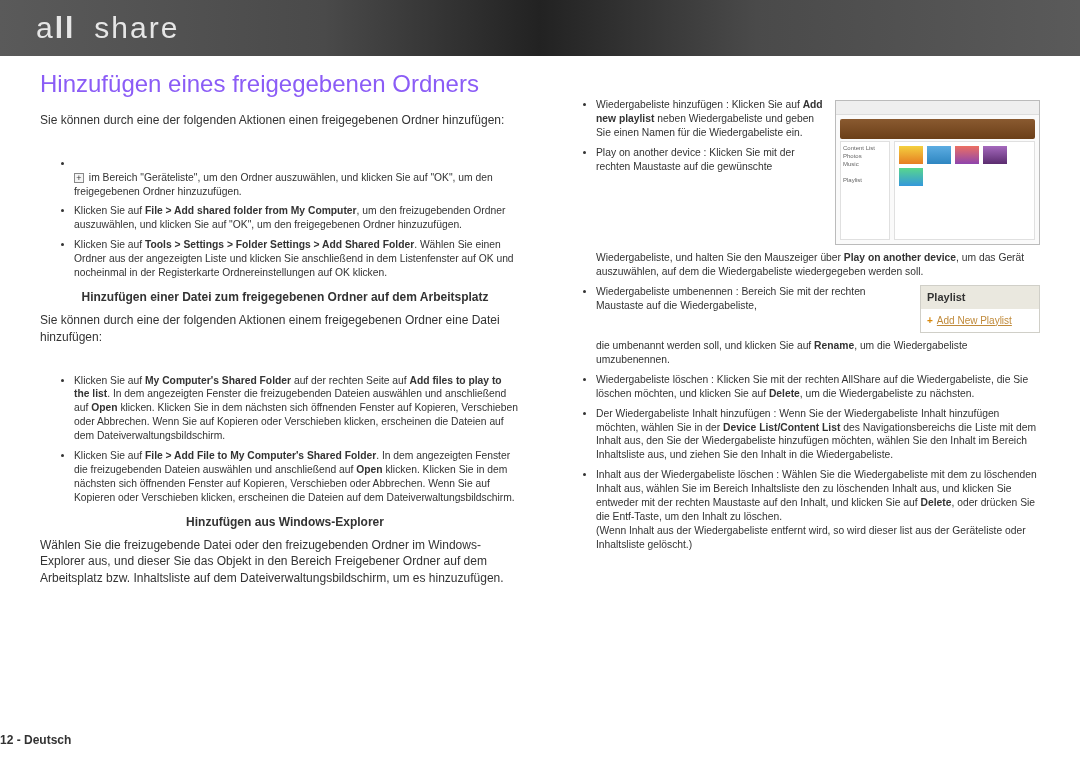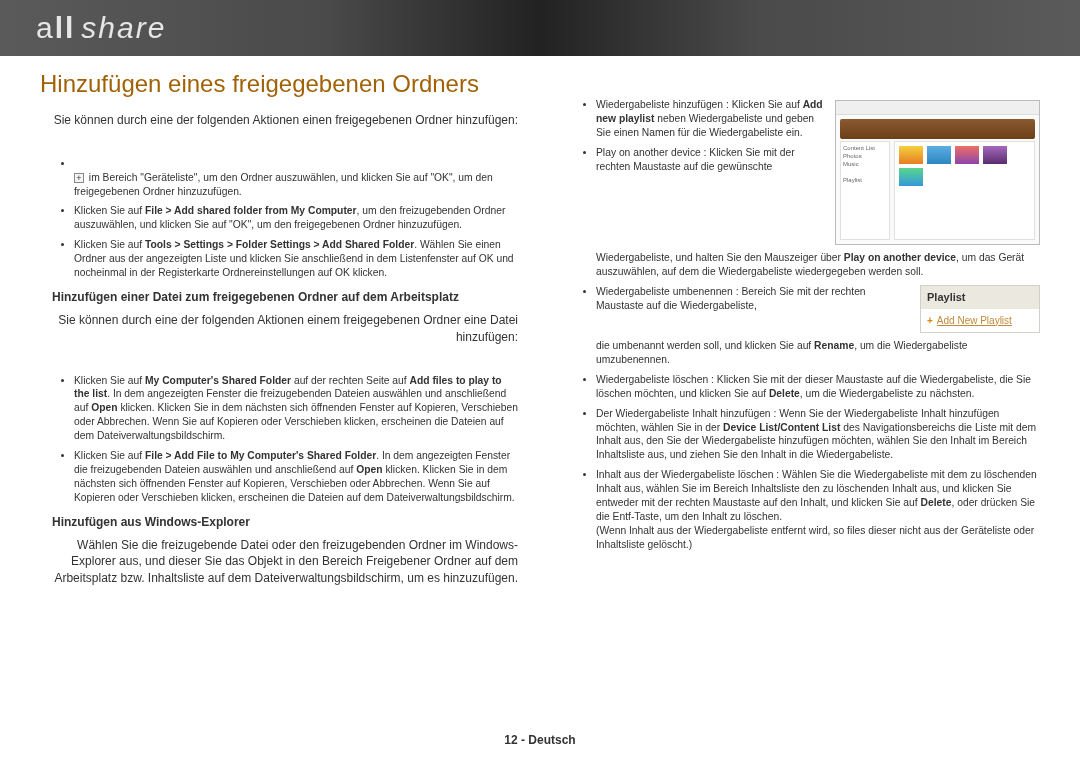--- a/index.html
+++ b/index.html
@@ -23,43 +23,41 @@
     font-family: Arial, sans-serif;
     color: #e6e6e6;
     font-size: 30px;
     letter-spacing: 2px;
     font-weight: 300;
     display: flex;
     align-items: center;
   }
   .logo-waves {
     display: inline-block;
-    margin: 0 6px;
-    font-style: italic;
+    margin: 0 19px;
   }
   .content {
     display: flex;
     padding: 14px 40px 0 40px;
     gap: 44px;
   }
   .col {
     flex: 1;
     min-width: 0;
   }
   h1.red {
-    color: #a16207;
+    color: #8b5cf6;
     font-weight: 400;
     font-size: 24px;
     margin-bottom: 14px;
   }
   .intro {
     font-size: 12px;
     line-height: 1.4;
     margin-bottom: 8px;
-    text-align: right;
   }
   ul.bul {
     list-style: disc;
     padding-left: 28px;
     margin-left: 6px;
     margin-top: 28px;
   }
   ul.bul > li {
     font-size: 10.3px;
     line-height: 1.35;
@@ -74,26 +72,26 @@
     text-align: center;
     line-height: 9px;
     vertical-align: middle;
     background:#f5f5f5;
     margin-right:2px;
   }
   .sub-h {
     font-size: 12px;
     font-weight: bold;
     margin: 10px 0 8px 12px;
+    text-align: center;
   }
   .footer {
     position: absolute;
     width: 1080px;
     bottom: 16px;
-    text-align: center;
     font-size: 12px;
     font-weight: bold;
   }
   .right-wrap { position: relative; }
   .screenshot-box {
     float: right;
     width: 205px;
     height: 145px;
     border: 1px solid #bbb;
     margin: 2px 0 6px 8px;
@@ -198,26 +196,26 @@
           <div class="pl-row">
               <span class="pl-plus">+</span>
               <span class="u">Add New Playlist</span>
             </div>
         </div>
         <span>Wiedergabeliste umbenennen : Bereich Sie mit der rechten Maustaste auf die Wiedergabeliste,</span>
         <div class="clr"></div>
         <span>die umbenannt werden soll, und klicken Sie auf </span><b>Rename</b><span>, um die Wiedergabeliste umzubenennen.</span>
       </li>
       <li>
-        <span>Wiedergabeliste löschen : Klicken Sie mit der dieser Maustaste auf die Wiedergabeliste, die Sie löschen möchten, und klicken Sie auf </span><b>Delete</b><span>, um die Wiedergabeliste zu nächsten.</span>
+        <span>Wiedergabeliste löschen : Klicken Sie mit der rechten AllShare auf die Wiedergabeliste, die Sie löschen möchten, und klicken Sie auf </span><b>Delete</b><span>, um die Wiedergabeliste zu nächsten.</span>
       </li>
       <li>
         <span>Der Wiedergabeliste Inhalt hinzufügen : Wenn Sie der Wiedergabeliste Inhalt hinzufügen möchten, wählen Sie in der </span><b>Device List/Content List</b><span> des Navigationsbereichs die Liste mit dem Inhalt aus, den Sie der Wiedergabeliste hinzufügen möchten, wählen Sie den Inhalt im Bereich Inhaltsliste aus, und ziehen Sie den Inhalt in die Wiedergabeliste.</span>
       </li>
       <li>
         <span>Inhalt aus der Wiedergabeliste löschen : Wählen Sie die Wiedergabeliste mit dem zu löschenden Inhalt aus, wählen Sie im Bereich Inhaltsliste den zu löschenden Inhalt aus, und klicken Sie entweder mit der rechten Maustaste auf den Inhalt, und klicken Sie auf </span><b>Delete</b><span>, oder drücken Sie die Entf-Taste, um den Inhalt zu löschen.</span><br>
-        <span>(Wenn Inhalt aus der Wiedergabeliste entfernt wird, so files dieser nicht aus der Geräteliste oder Inhaltsliste gelöscht.)</span>
+        <span>(Wenn Inhalt aus der Wiedergabeliste entfernt wird, so wird dieser list aus der Geräteliste oder Inhaltsliste gelöscht.)</span>
       </li>
     </ul>
   </div>
 </div>
 
 <div class="footer">12 - Deutsch</div>
 
 </body></html>

